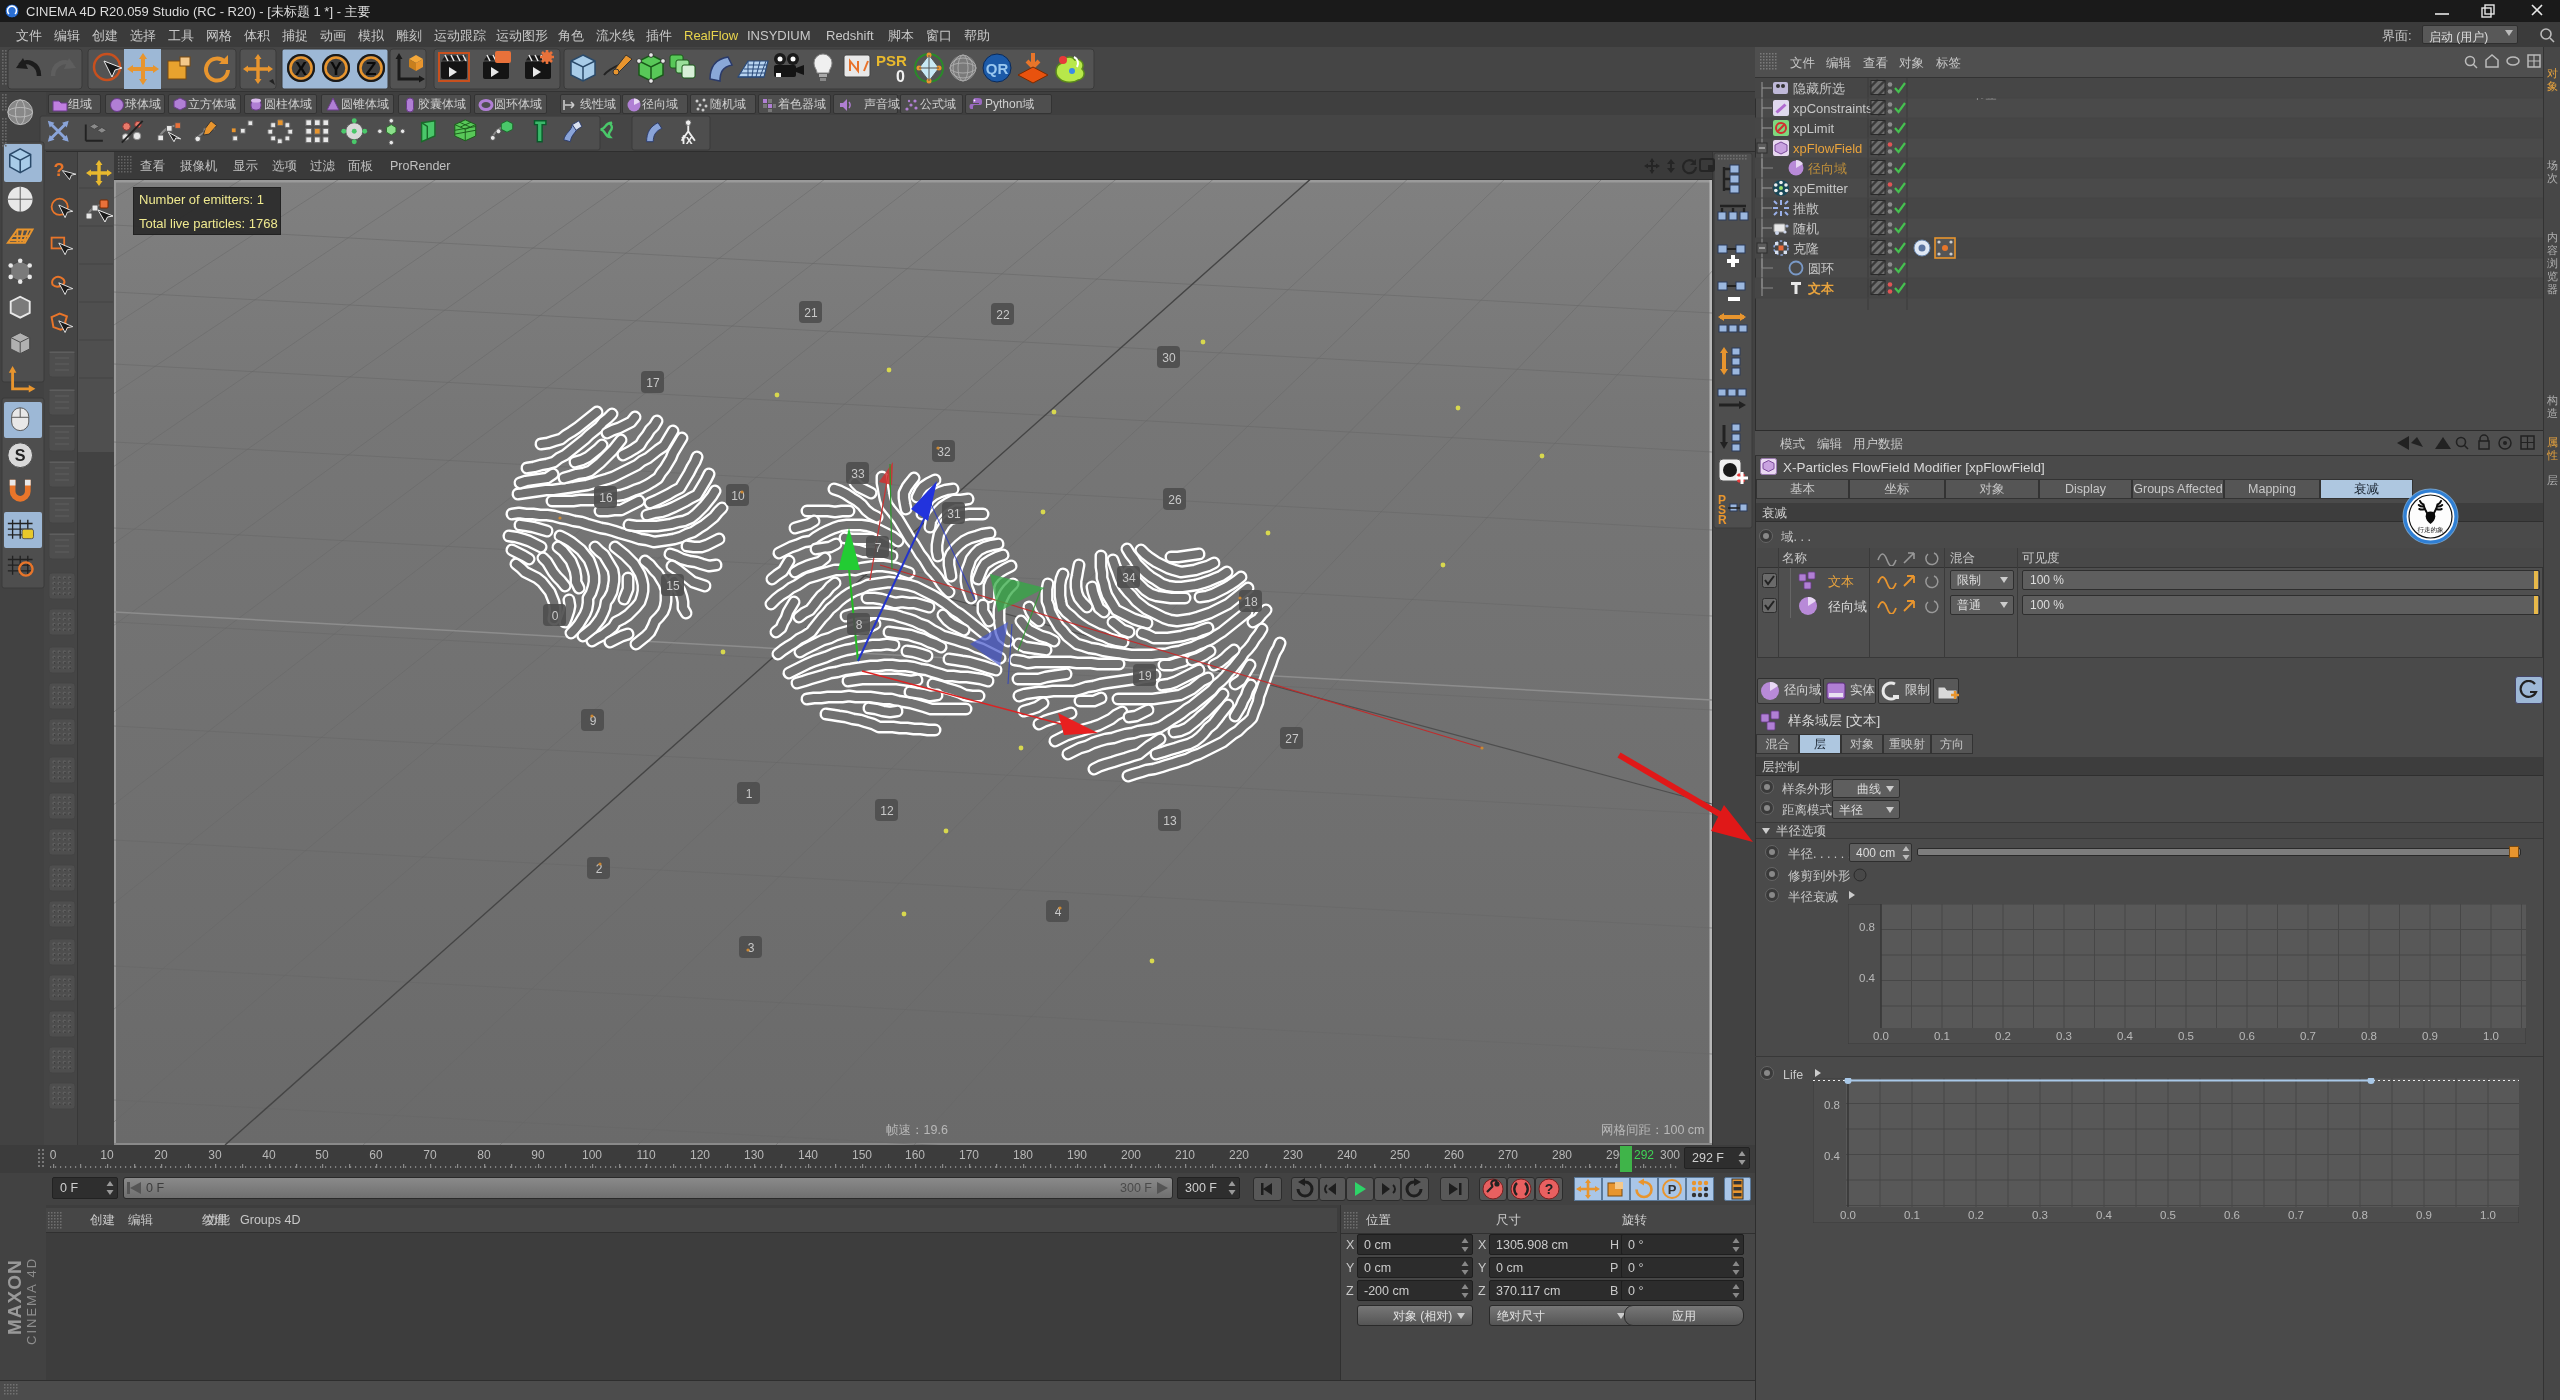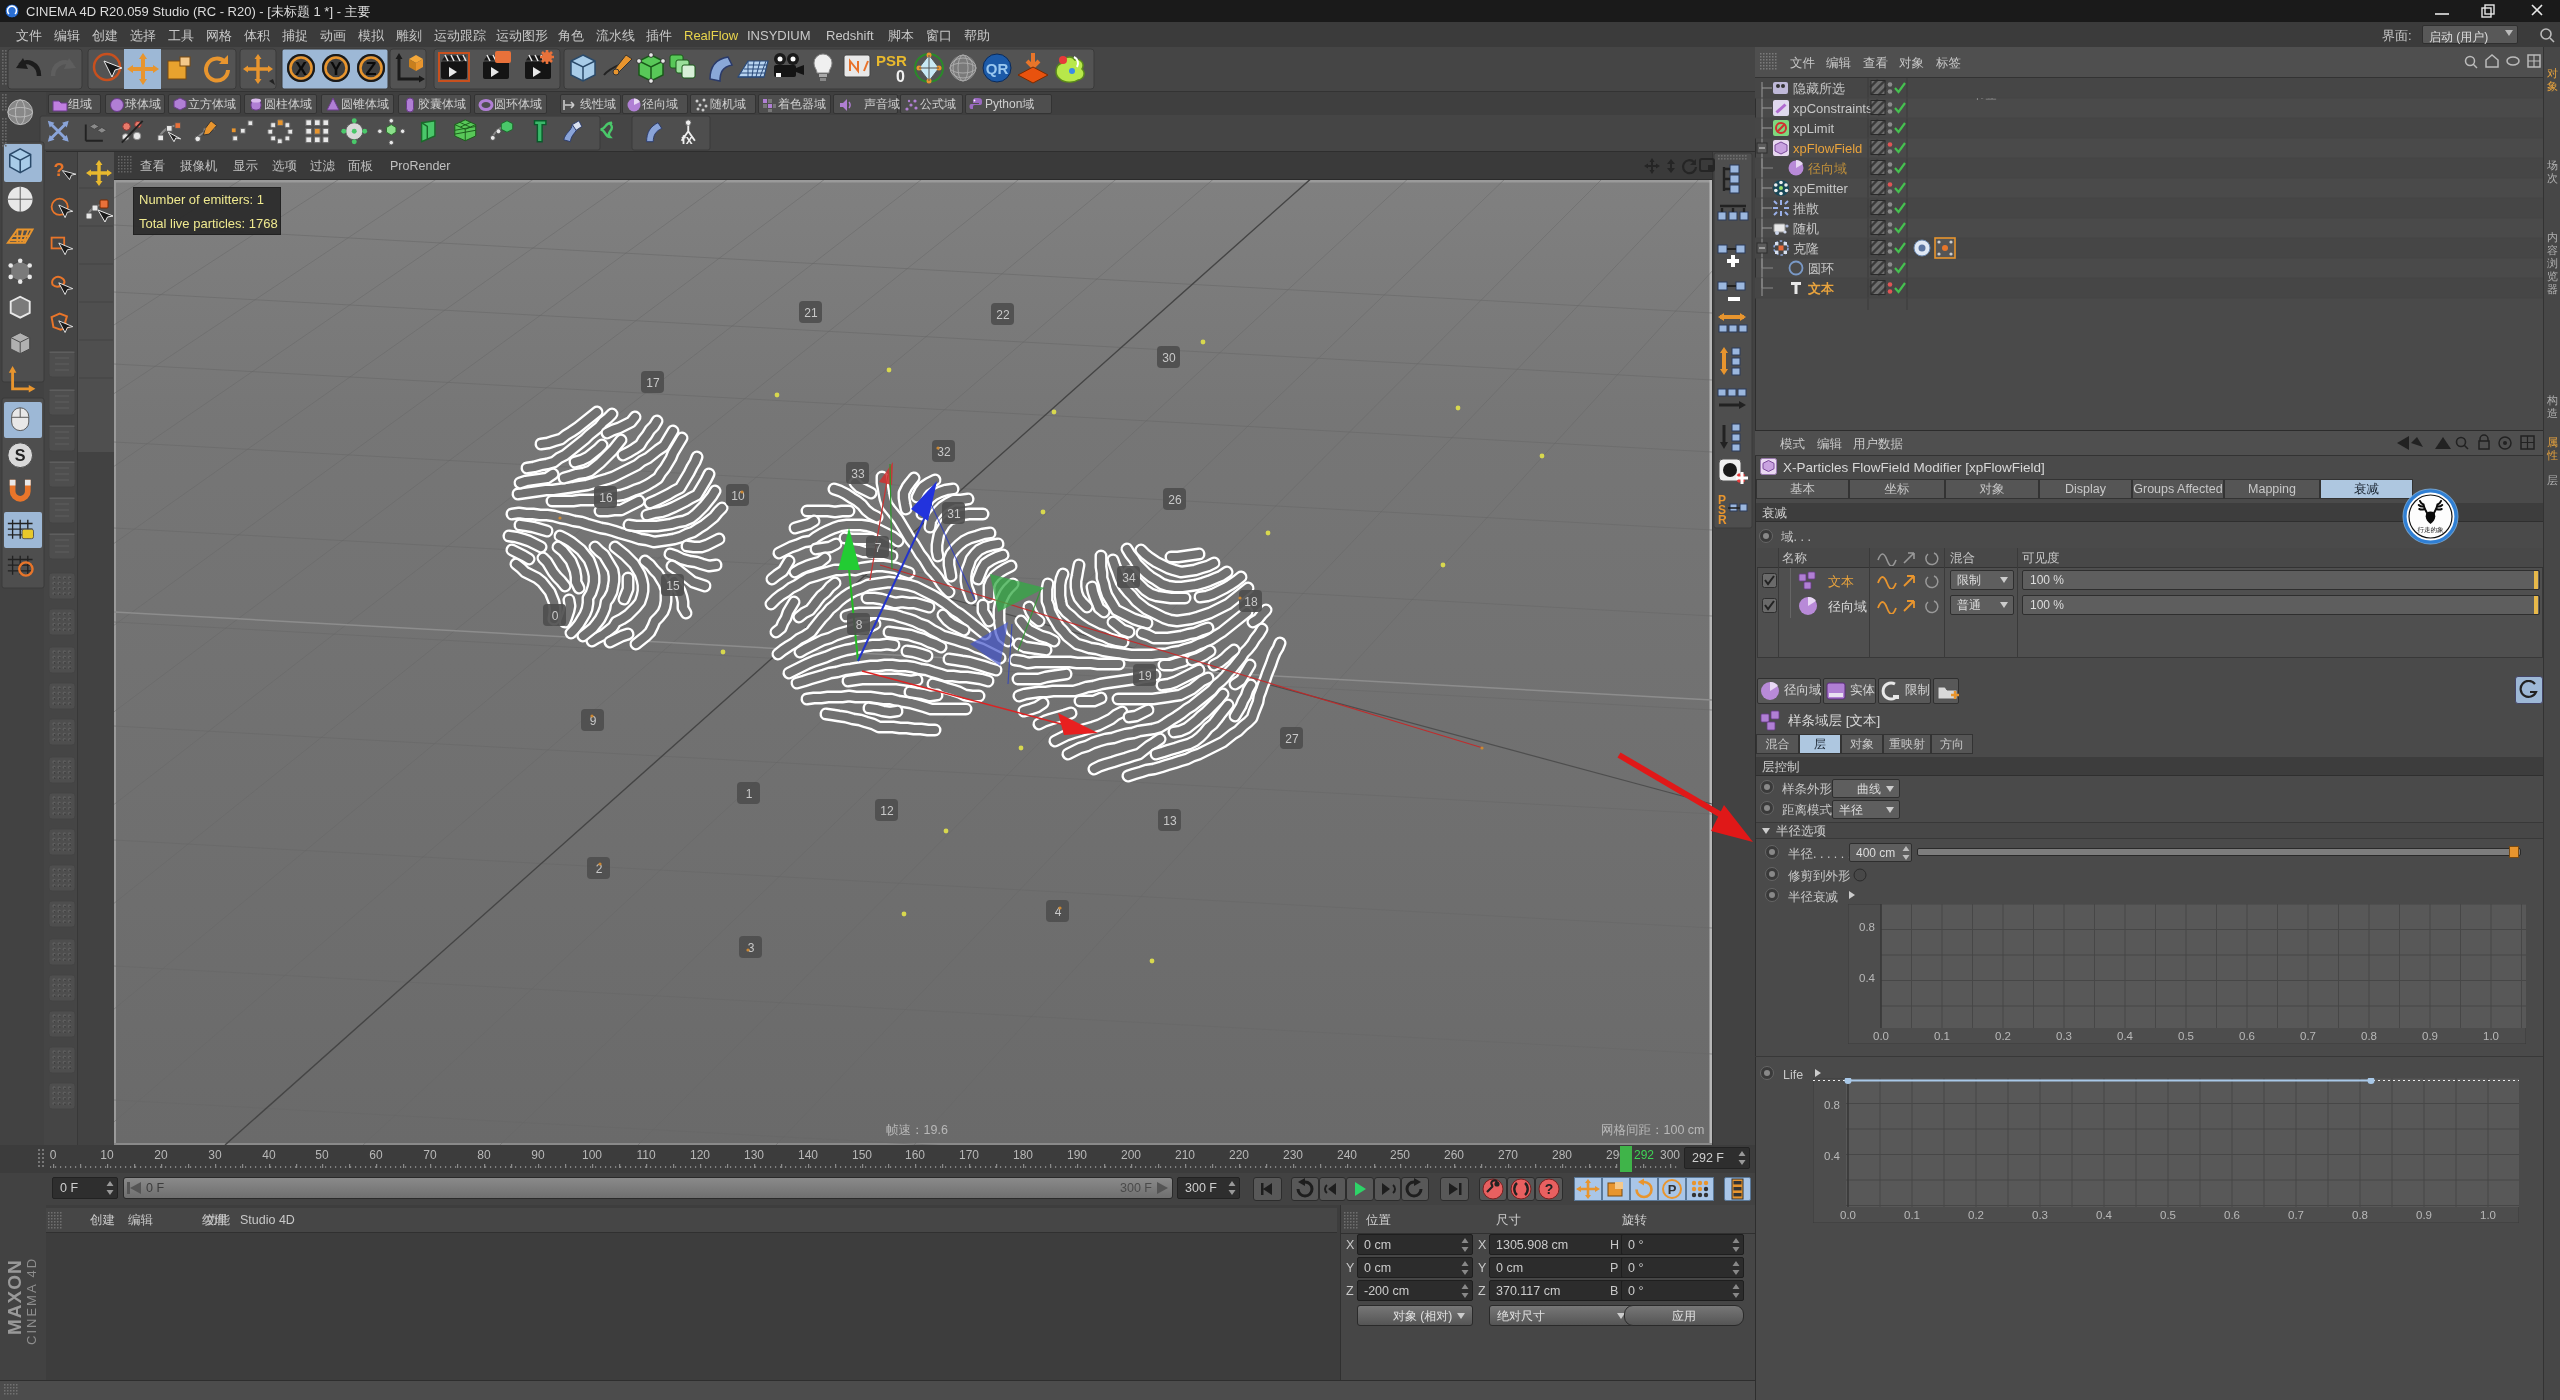--- a/index.html
+++ b/index.html
@@ -1622,21 +1622,21 @@
       <rect x="9.5" y="4" width="8" height="3.4"></rect>
       <rect x="9.5" y="10" width="8" height="3.4"></rect>
       <rect x="9.5" y="16" width="8" height="3.4"></rect>
     </g>
   </svg>
 <div class="abs" style="left:46px;top:1208px;width:1291px;height:25px;background:#464646;border-bottom:1px solid #303030"></div>
 <div class="txt" style="left:90px;top:1214px;color:#c8c8c8;font-size:12.5px;font-weight:normal;">创建</div>
 <div class="txt" style="left:128px;top:1214px;color:#c8c8c8;font-size:12.5px;font-weight:normal;">编辑</div>
 <div class="txt" style="left:165px;top:1214px;color:#c8c8c8;font-size:12.5px;font-weight:normal;margin-left:40px;">功能</div>
 <div class="txt" style="left:202px;top:1214px;color:#c8c8c8;font-size:12.5px;font-weight:normal;">纹理</div>
-<div class="txt" style="left:240px;top:1214px;color:#c8c8c8;font-size:12.5px;font-weight:normal;">Studio 4D</div>
+<div class="txt" style="left:240px;top:1214px;color:#c8c8c8;font-size:12.5px;font-weight:normal;">Groups 4D</div>
 <svg class="abs" style="left:48px;top:1212px" width="16" height="18" opacity="0.5">
     <g fill="#999">
 <rect x="0" y="0" width="1.5" height="1.5"></rect>
 <rect x="3" y="0" width="1.5" height="1.5"></rect>
 <rect x="6" y="0" width="1.5" height="1.5"></rect>
 <rect x="9" y="0" width="1.5" height="1.5"></rect>
 <rect x="12" y="0" width="1.5" height="1.5"></rect>
 <rect x="0" y="3" width="1.5" height="1.5"></rect>
 <rect x="3" y="3" width="1.5" height="1.5"></rect>
 <rect x="6" y="3" width="1.5" height="1.5"></rect>

